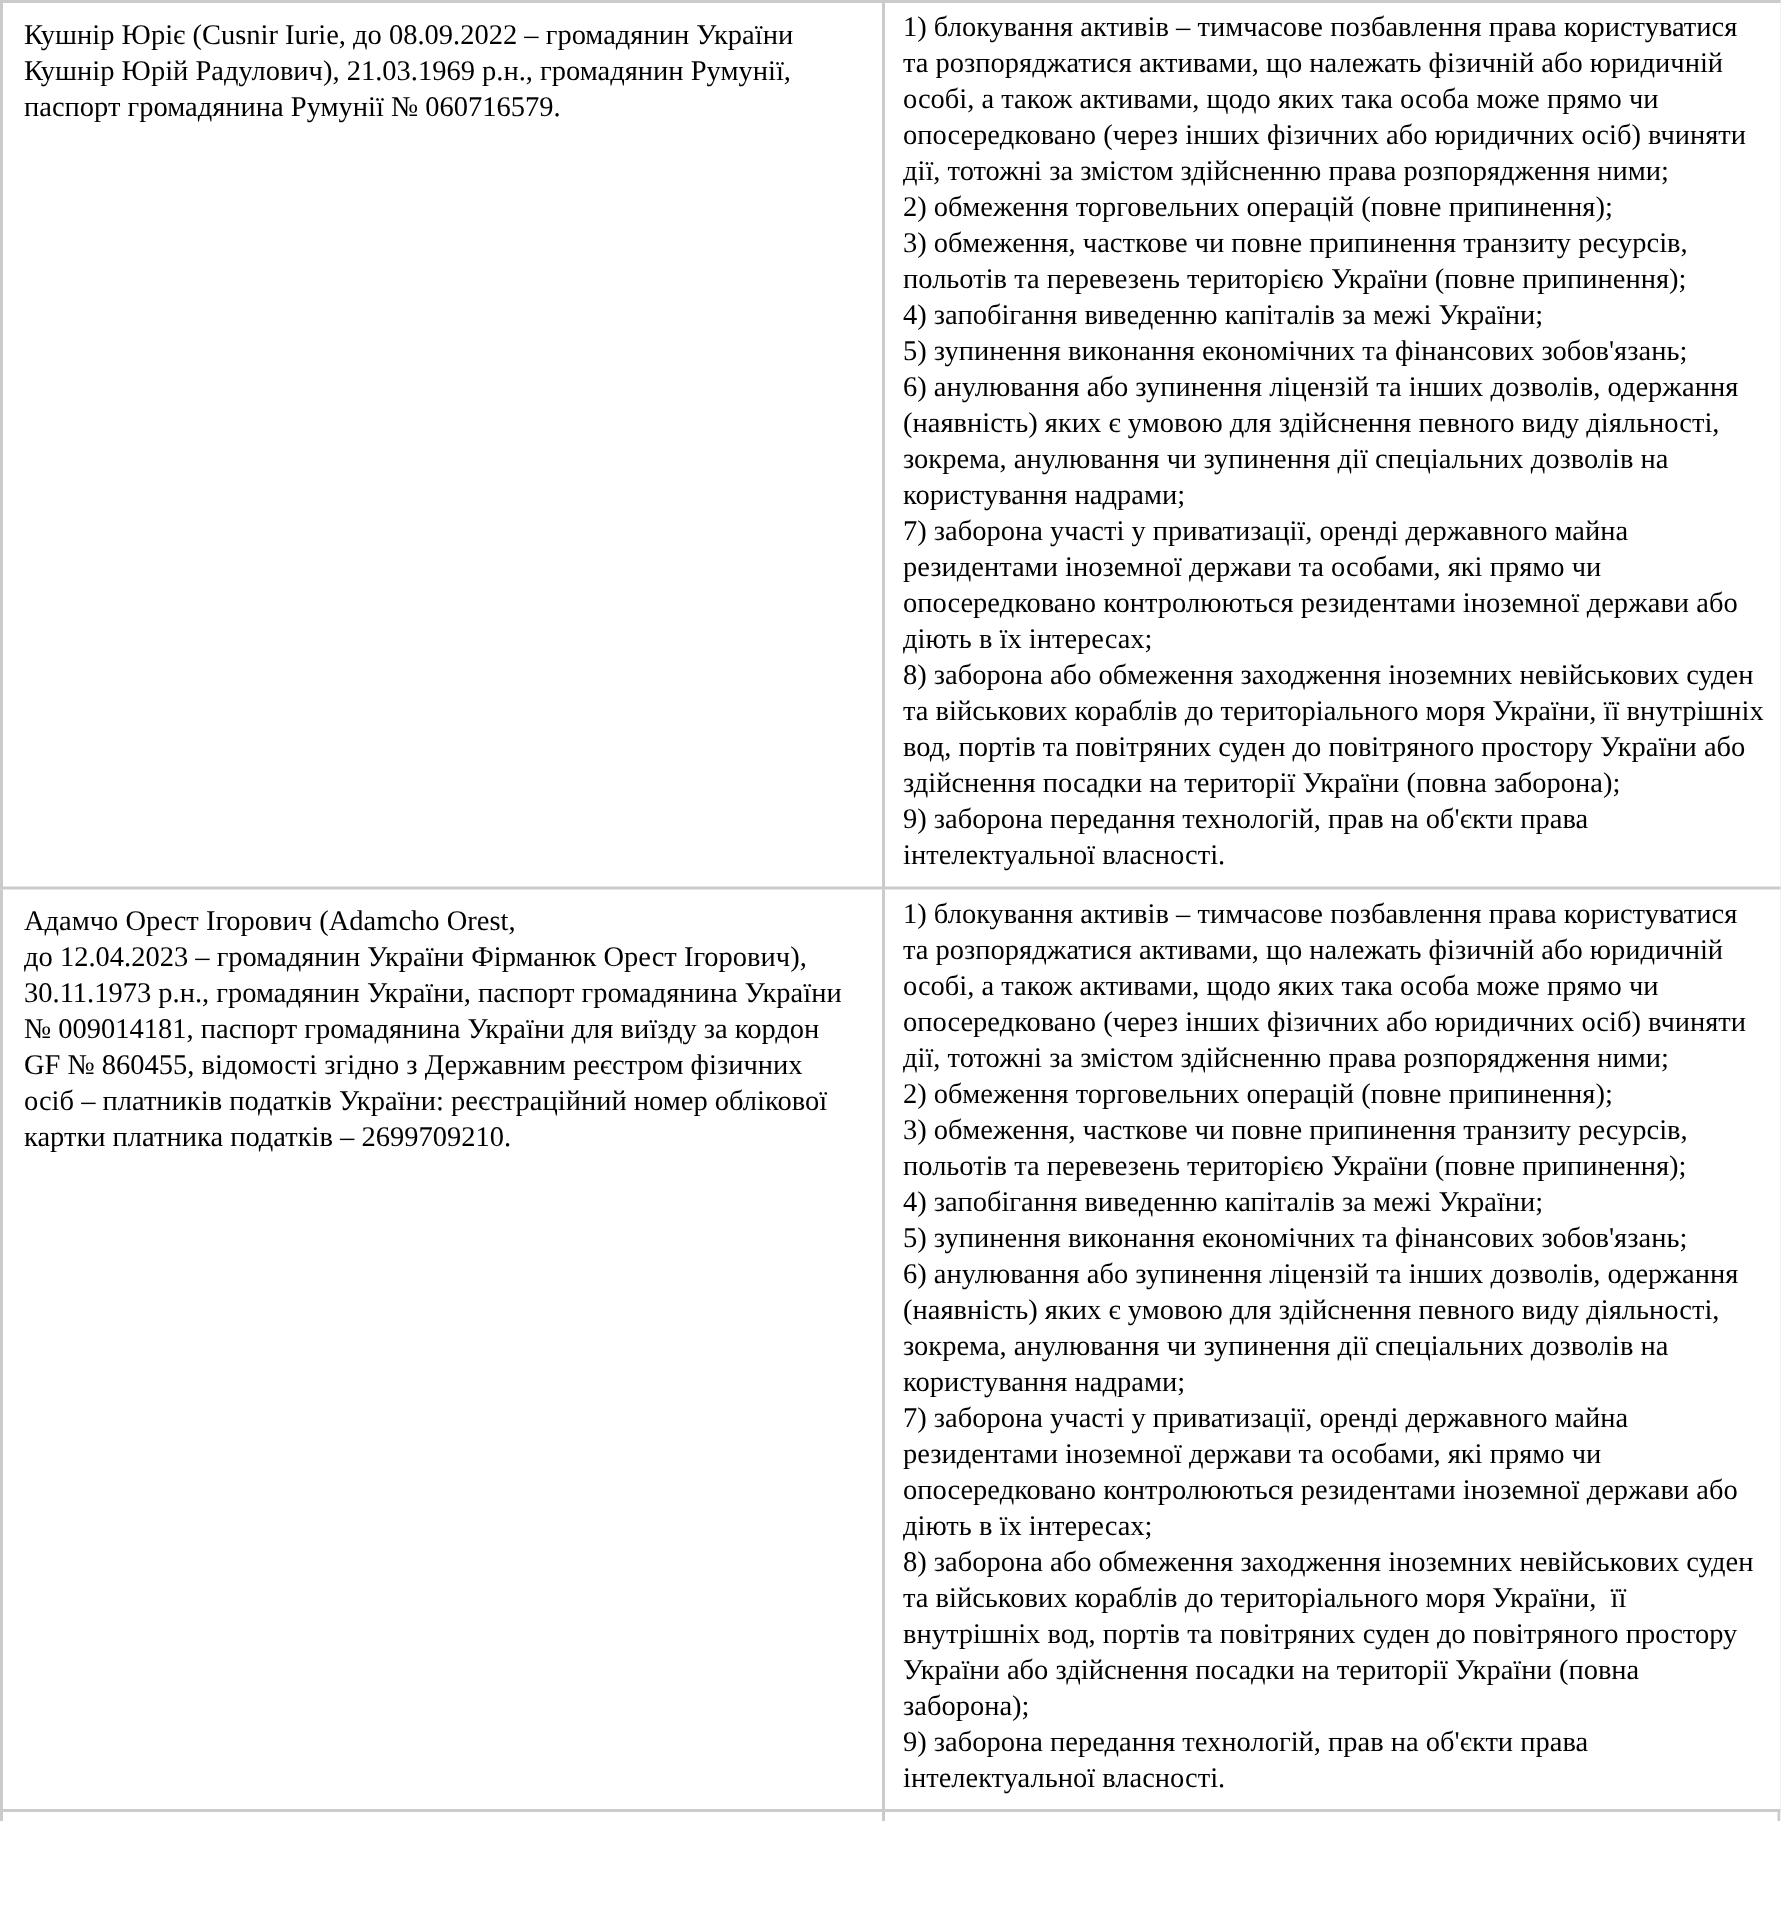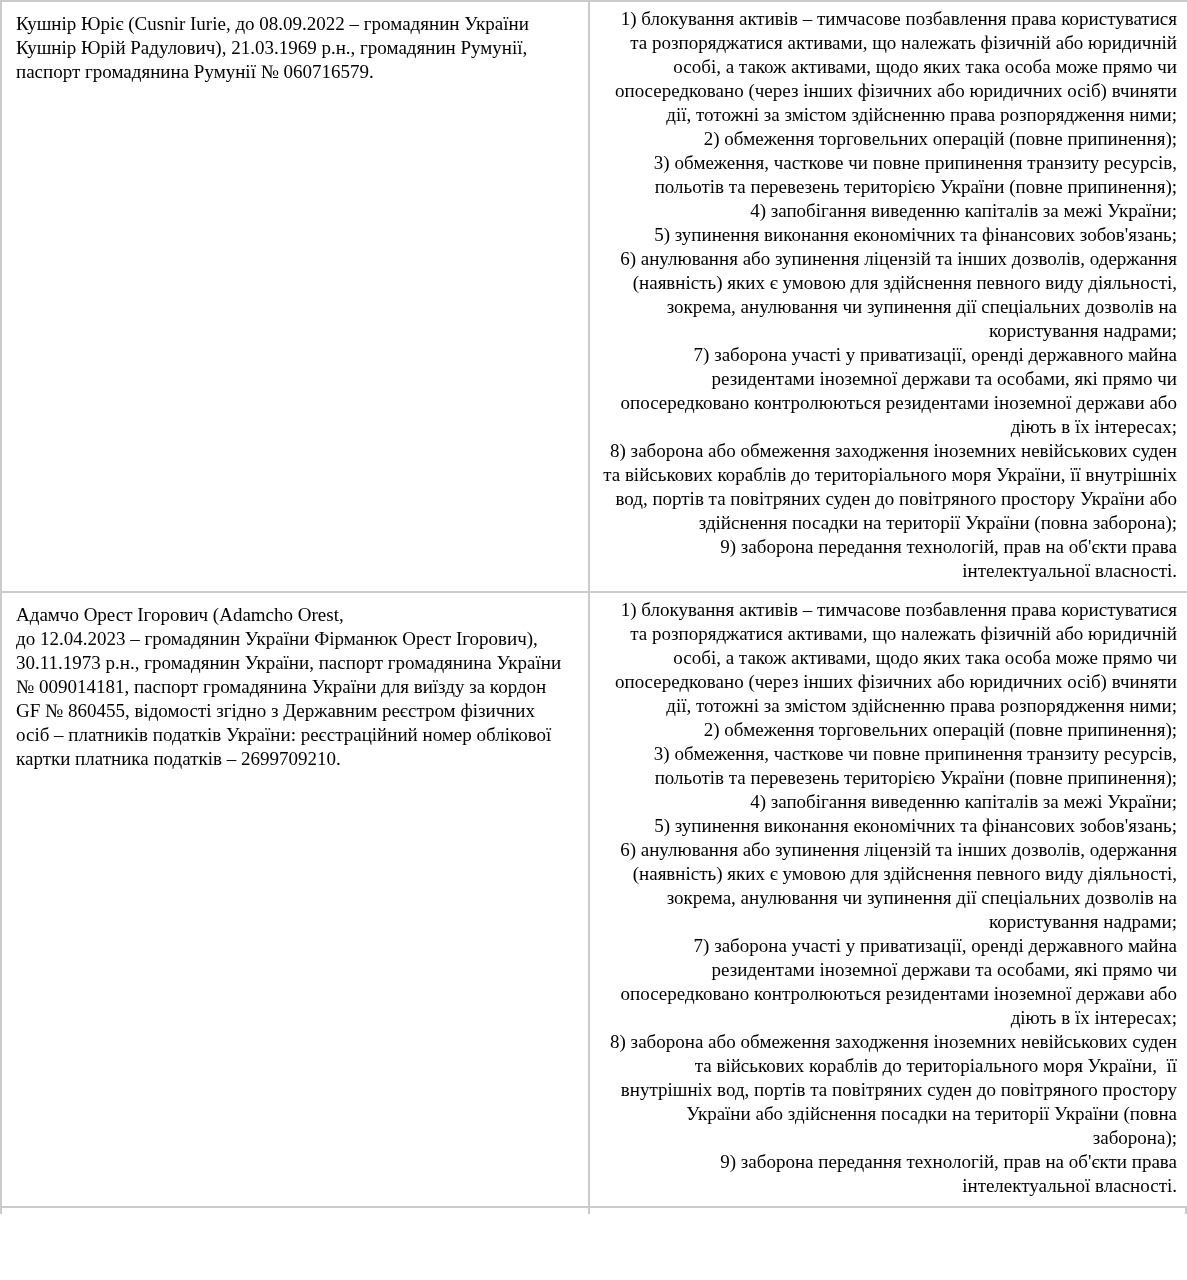--- a/index.html
+++ b/index.html
@@ -39,21 +39,20 @@
   }
   td.sanctions-cell {
     vertical-align: top;
   }
   .sanctions-list {
     padding: 5px 10px 8px 12px;
   }
   .sanction-item {
     margin: 0;
     white-space: pre-wrap;
-    text-align: right;
   }
   .partial-row {
     display: flex;
     height: 6px;
     overflow: hidden;
     border-left: 2px solid #cbcbcb;
     border-right: 2px solid #cbcbcb;
   }
   .partial-row .partial-left {
     width: 586px;

